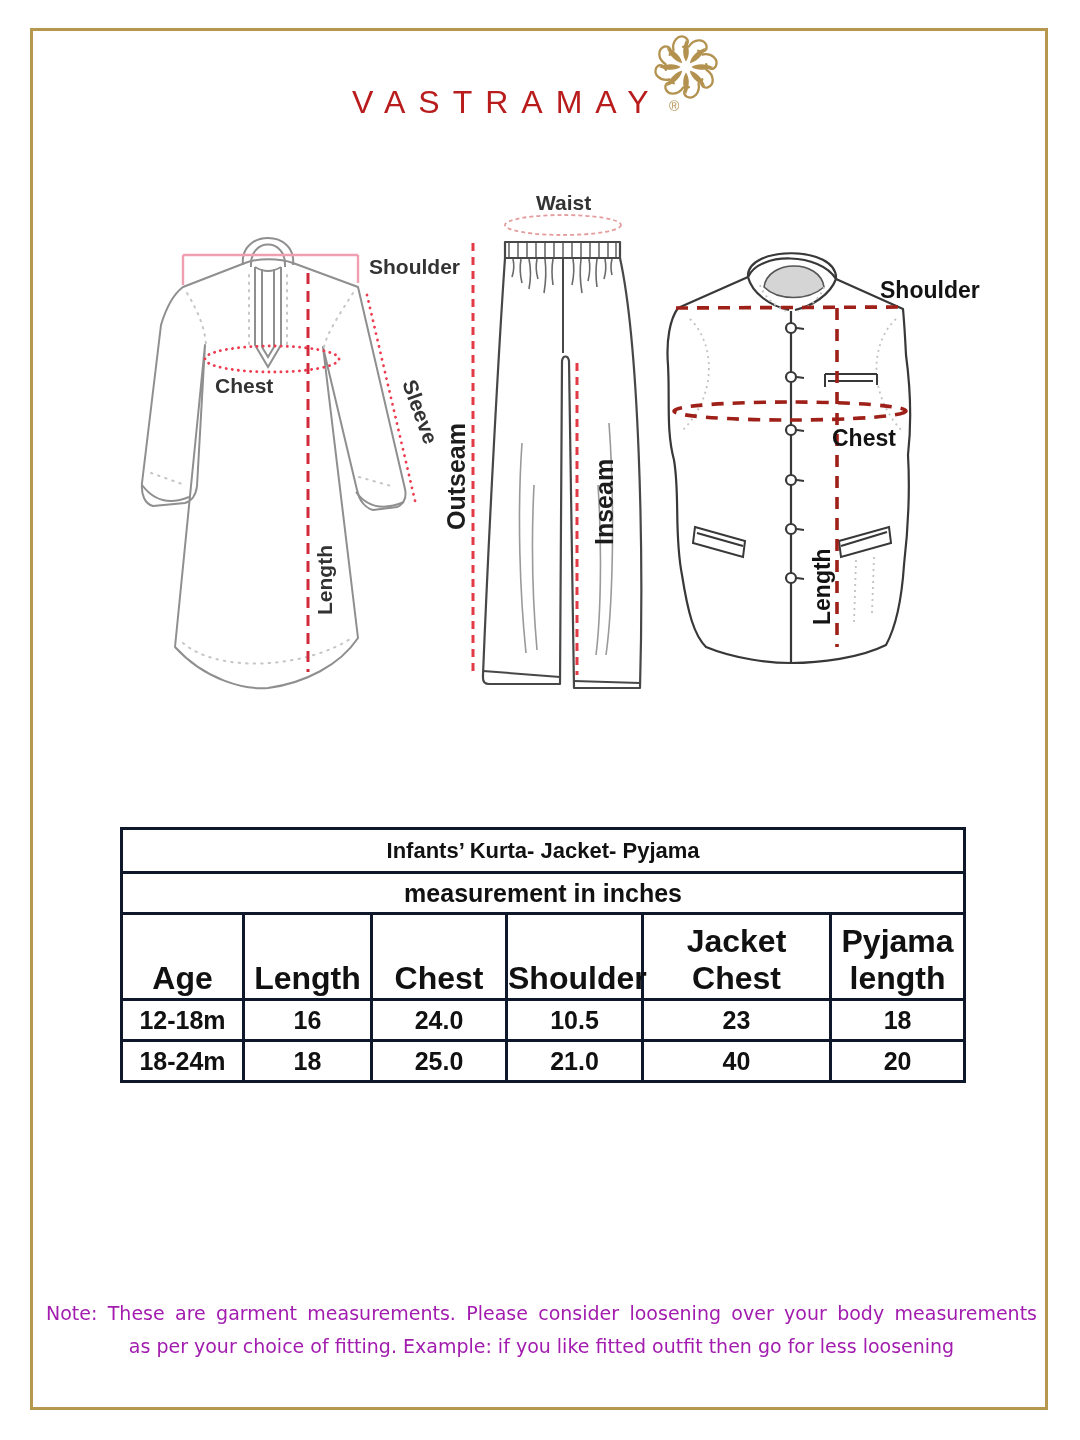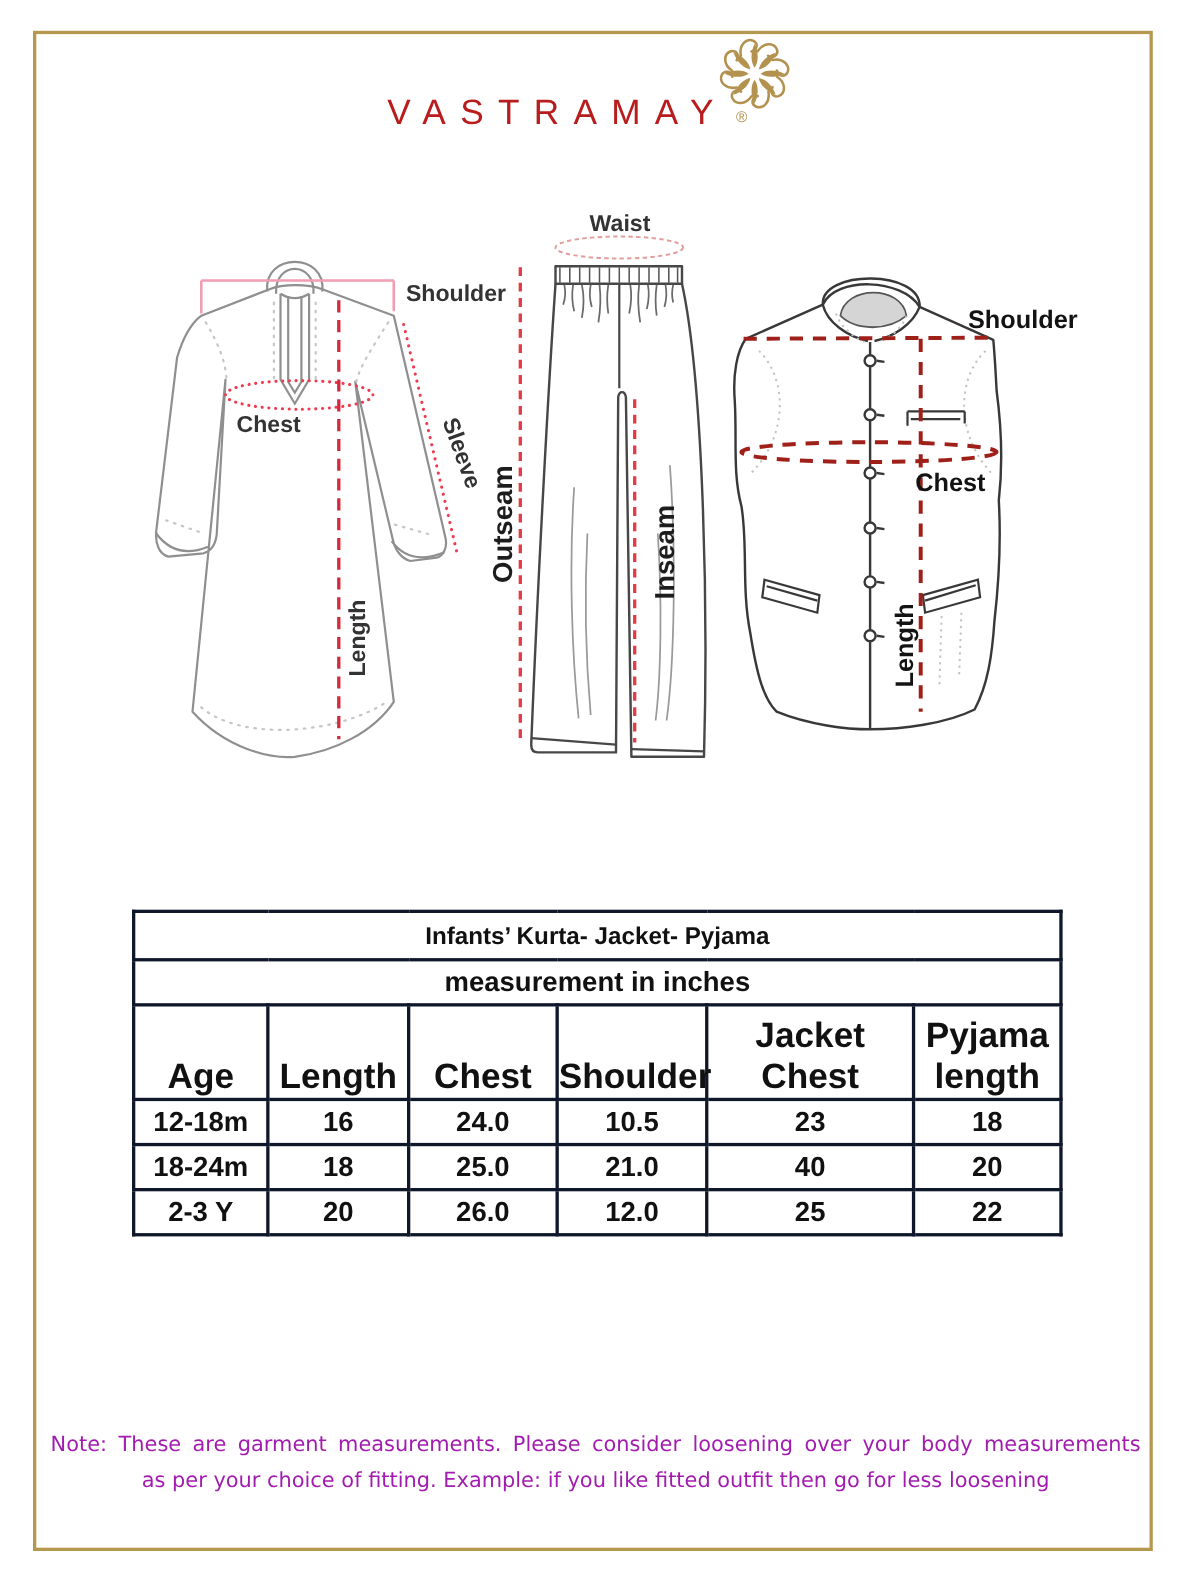--- a/index.html
+++ b/index.html
@@ -246,28 +246,20 @@
         <td>18</td>
       </tr>
       <tr class="t-row">
         <td>18-24m</td>
         <td>18</td>
         <td>25.0</td>
         <td>21.0</td>
         <td>40</td>
         <td>20</td>
       </tr>
-      <tr class="t-row">
-        <td>2-3 Y</td>
-        <td>20</td>
-        <td>26.0</td>
-        <td>12.0</td>
-        <td>25</td>
-        <td>22</td>
-      </tr>
     </tbody>
   </table>
 
   <div class="note">
     <div class="l1">Note: These are garment measurements. Please consider loosening over your body measurements</div>
     <div class="l2">as per your choice of fitting. Example: if you like fitted outfit then go for less loosening</div>
   </div>
 
 </div>
 

